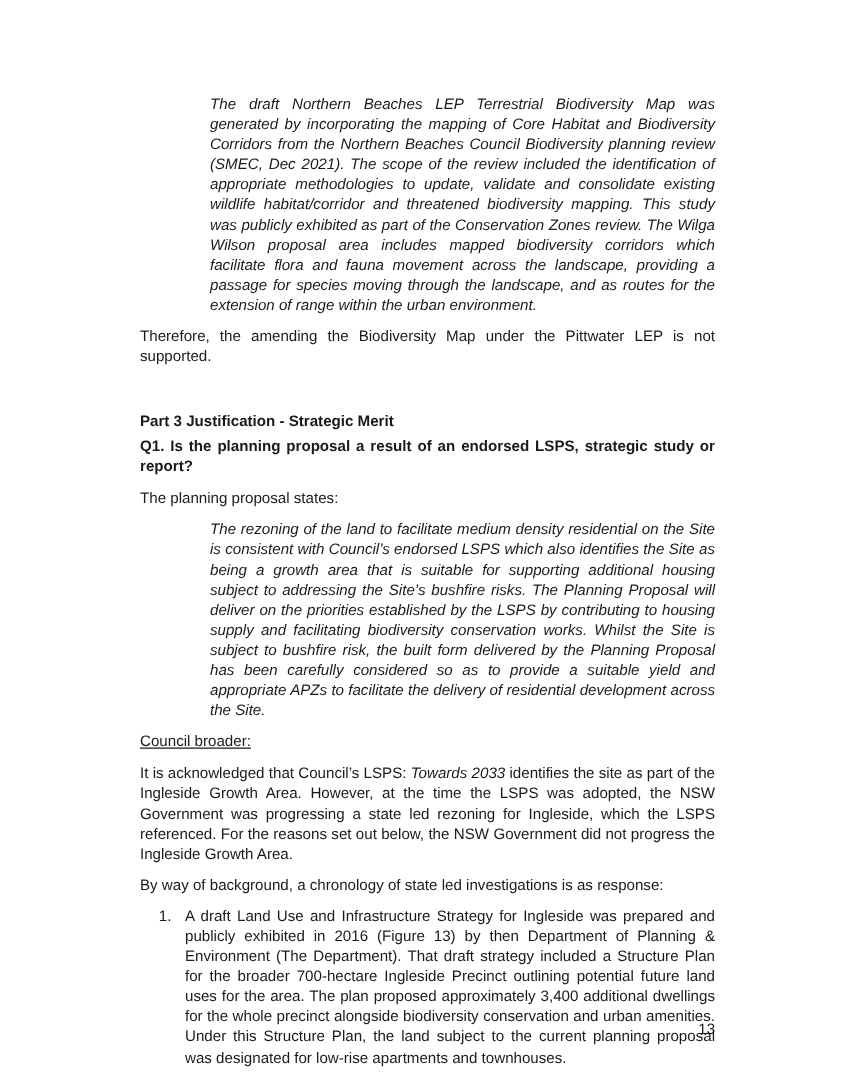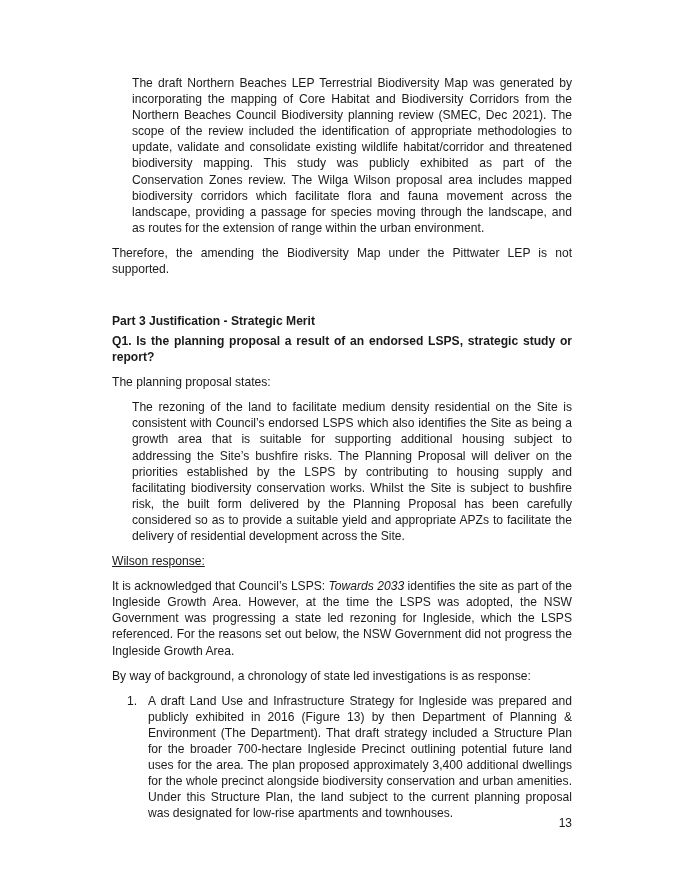--- a/index.html
+++ b/index.html
@@ -29,21 +29,22 @@
       position: absolute;
       left: 112px;
       top: 75px;
       width: 460px;
     }
     p {
       margin: 0;
       text-align: justify;
     }
     .quote {
-      margin-left: 20px;
+      margin-left: 56px;
+      font-style: italic;
       text-align: justify;
     }
     .gap-s { height: 9px; }
     .gap-m { height: 16px; }
     .gap-l { height: 36px; }
     .heading {
       font-weight: bold;
       margin: 0;
       line-height: 16px;
     }
@@ -90,21 +91,21 @@
     <p class="heading">Part 3 Justification - Strategic Merit</p>
     <p class="heading">Q1. Is the planning proposal a result of an endorsed LSPS, strategic study or report?</p>
 
     <div class="gap-s"></div>
     <p>The planning proposal states:</p>
 
     <div class="gap-s"></div>
     <p class="quote">The rezoning of the land to facilitate medium density residential on the Site is consistent with Council’s endorsed LSPS which also identifies the Site as being a growth area that is suitable for supporting additional housing subject to addressing the Site’s bushfire risks. The Planning Proposal will deliver on the priorities established by the LSPS by contributing to housing supply and facilitating biodiversity conservation works. Whilst the Site is subject to bushfire risk, the built form delivered by the Planning Proposal has been carefully considered so as to provide a suitable yield and appropriate APZs to facilitate the delivery of residential development across the Site.</p>
 
     <div class="gap-s"></div>
-    <p class="underline">Wilson response:</p>
+    <p class="underline">Council broader:</p>
 
     <div class="gap-s"></div>
     <p><span>It is acknowledged that Council’s LSPS: </span><i>Towards 2033</i><span> identifies the site as part of the Ingleside Growth Area. However, at the time the LSPS was adopted, the NSW Government was progressing a state led rezoning for Ingleside, which the LSPS referenced. For the reasons set out below, the NSW Government did not progress the Ingleside Growth Area.</span></p>
 
     <div class="gap-s"></div>
     <p>By way of background, a chronology of state led investigations is as response:</p>
 
     <div class="gap-s"></div>
     <ol class="list">
       <li class="list-item">

